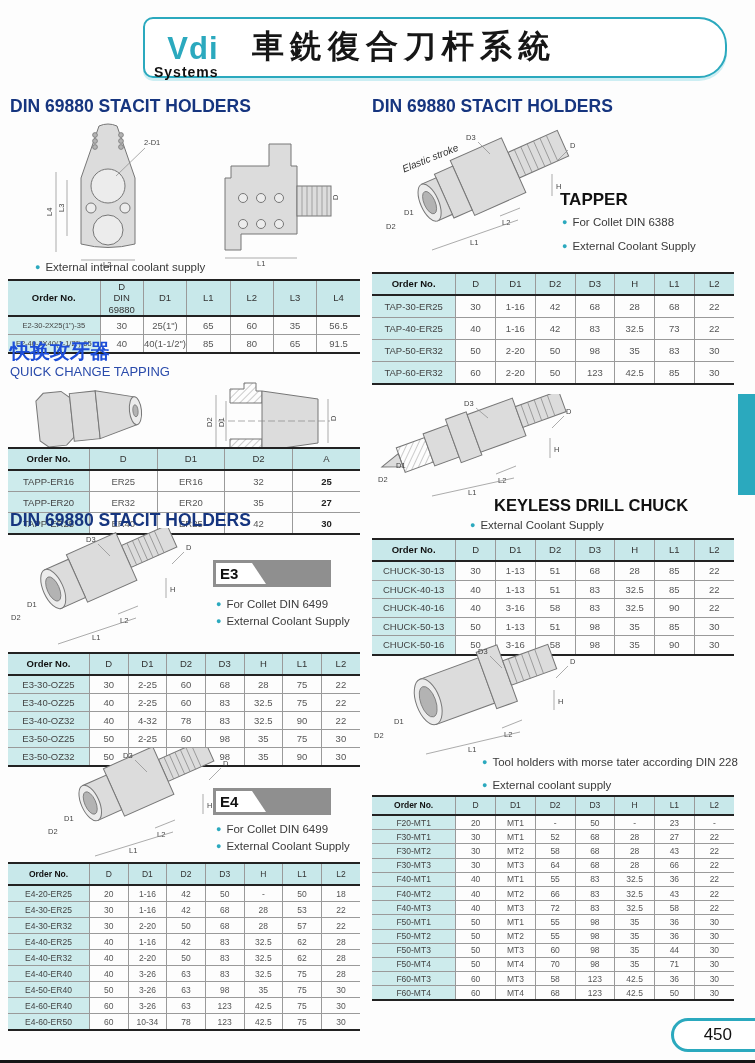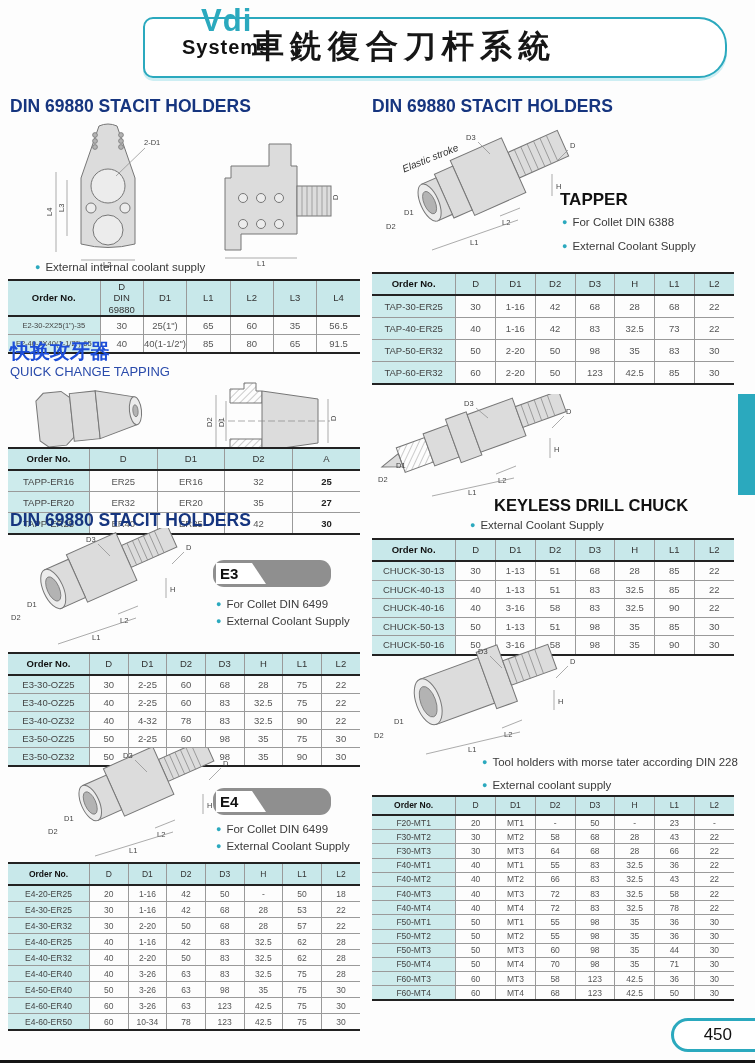--- a/index.html
+++ b/index.html
@@ -3,23 +3,23 @@
 <meta charset="utf-8">
 <style>
   html,body{margin:0;padding:0;background:#fff;}
   #page{position:relative;width:755px;height:1063px;background:#fdfdfd;overflow:hidden;
         font-family:"Liberation Sans",sans-serif;color:#222;}
 
   
   #hdr-box{position:absolute;left:143px;top:17px;width:580px;height:57px;
            border:2px solid #2BA9BE;border-radius:10px 28px 28px 10px;
            box-shadow:0 3px 0 #cdeef3;background:#fff;}
-  #logo{position:absolute;left:154px;top:5px;text-align:center;line-height:1;margin-left:28px;}
+  #logo{position:absolute;left:154px;top:33px;text-align:right;line-height:1;}
   #logo-top{color:#2BA9BE;font-size:31px;font-weight:bold;letter-spacing:1px;display:block;}
-  #logo-bottom{color:#111;font-size:20px;font-weight:bold;display:block;margin-top:1px;letter-spacing:1px;}
+  #logo-bottom{color:#111;font-size:14px;font-weight:bold;display:block;margin-top:1px;letter-spacing:1px;}
   #hdr-title{position:absolute;left:252px;top:25px;font-size:32px;font-weight:bold;color:#161616;letter-spacing:6px;white-space:nowrap;}
 
   
   .sec-h{position:absolute;color:#16357F;font-weight:bold;font-size:17.5px;white-space:nowrap;}
   .blk-h{position:absolute;color:#111;font-weight:bold;white-space:nowrap;}
 
   
   .bul{position:absolute;font-size:11.5px;color:#3a3a3a;white-space:nowrap;}
   .bul::before{content:"\25CF\00a0\00a0";color:#2BA9BE;font-size:9px;vertical-align:1px;}
 
@@ -37,21 +37,21 @@
   .tbl tbody tr+tr td{border-top:1px solid #9a9a9a;}
   .tbl td:first-child{background:#CDEBEC;color:#444;}
   .tbl.r17 td{height:17px;} .tbl.r20 td{height:20px;} .tbl.r21 td{height:21px;}
   .tbl.r175 td{height:17.5px;margin-top:25px;} .tbl.r15 td{height:15px;} .tbl.r13 td{height:13.2px;}
   .tbl.hdr26 th{height:27px;} .tbl.hdr17 th{height:17px;}
   .tbl.fs85 th,.tbl.fs85 td{font-size:8.5px;}
   .tbl.e2 th:first-child{width:26%;}
   .tbl.e2 td:first-child{font-size:7.5px;}
 
   
-  .badge{position:absolute;width:118px;height:27px;background:#8F8F8F;border-radius:11px;}
+  .badge{position:absolute;width:118px;height:27px;background:#8F8F8F;}
   .badge .lbl{position:absolute;left:3px;top:3px;width:50px;height:21px;background:#fff;
               clip-path:polygon(0 0,72% 0,100% 100%,0 100%);
               font-weight:bold;font-size:15px;color:#111;line-height:21px;padding-left:4px;box-sizing:border-box;}
 
   
   .draw{position:absolute;}
   .part{fill:#dcdcdc;stroke:#777;stroke-width:1;}
   .face{fill:#ececec;stroke:#777;stroke-width:1;}
   .hole{fill:#b3b3b3;stroke:#777;stroke-width:0.8;}
   .dim{stroke:#888;stroke-width:0.7;fill:none;}
@@ -721,20 +721,30 @@
             <td>F20-MT1</td>
             <td>20</td>
             <td>MT1</td>
             <td>-</td>
             <td>50</td>
             <td>-</td>
             <td>23</td>
             <td>-</td>
           </tr>
           <tr>
+            <td>F30-MT1</td>
+            <td>30</td>
+            <td>MT1</td>
+            <td>52</td>
+            <td>68</td>
+            <td>28</td>
+            <td>27</td>
+            <td>22</td>
+          </tr>
+          <tr>
             <td>F30-MT2</td>
             <td>30</td>
             <td>MT2</td>
             <td>58</td>
             <td>68</td>
             <td>28</td>
             <td>43</td>
             <td>22</td>
           </tr>
           <tr>
@@ -768,30 +778,20 @@
             <td>22</td>
           </tr>
           <tr>
             <td>F40-MT3</td>
             <td>40</td>
             <td>MT3</td>
             <td>72</td>
             <td>83</td>
             <td>32.5</td>
             <td>58</td>
-            <td>22</td>
-          </tr>
-          <tr>
-            <td>F40-MT4</td>
-            <td>40</td>
-            <td>MT4</td>
-            <td>72</td>
-            <td>83</td>
-            <td>32.5</td>
-            <td>78</td>
             <td>22</td>
           </tr>
           <tr>
             <td>F50-MT1</td>
             <td>50</td>
             <td>MT1</td>
             <td>55</td>
             <td>98</td>
             <td>35</td>
             <td>36</td>

